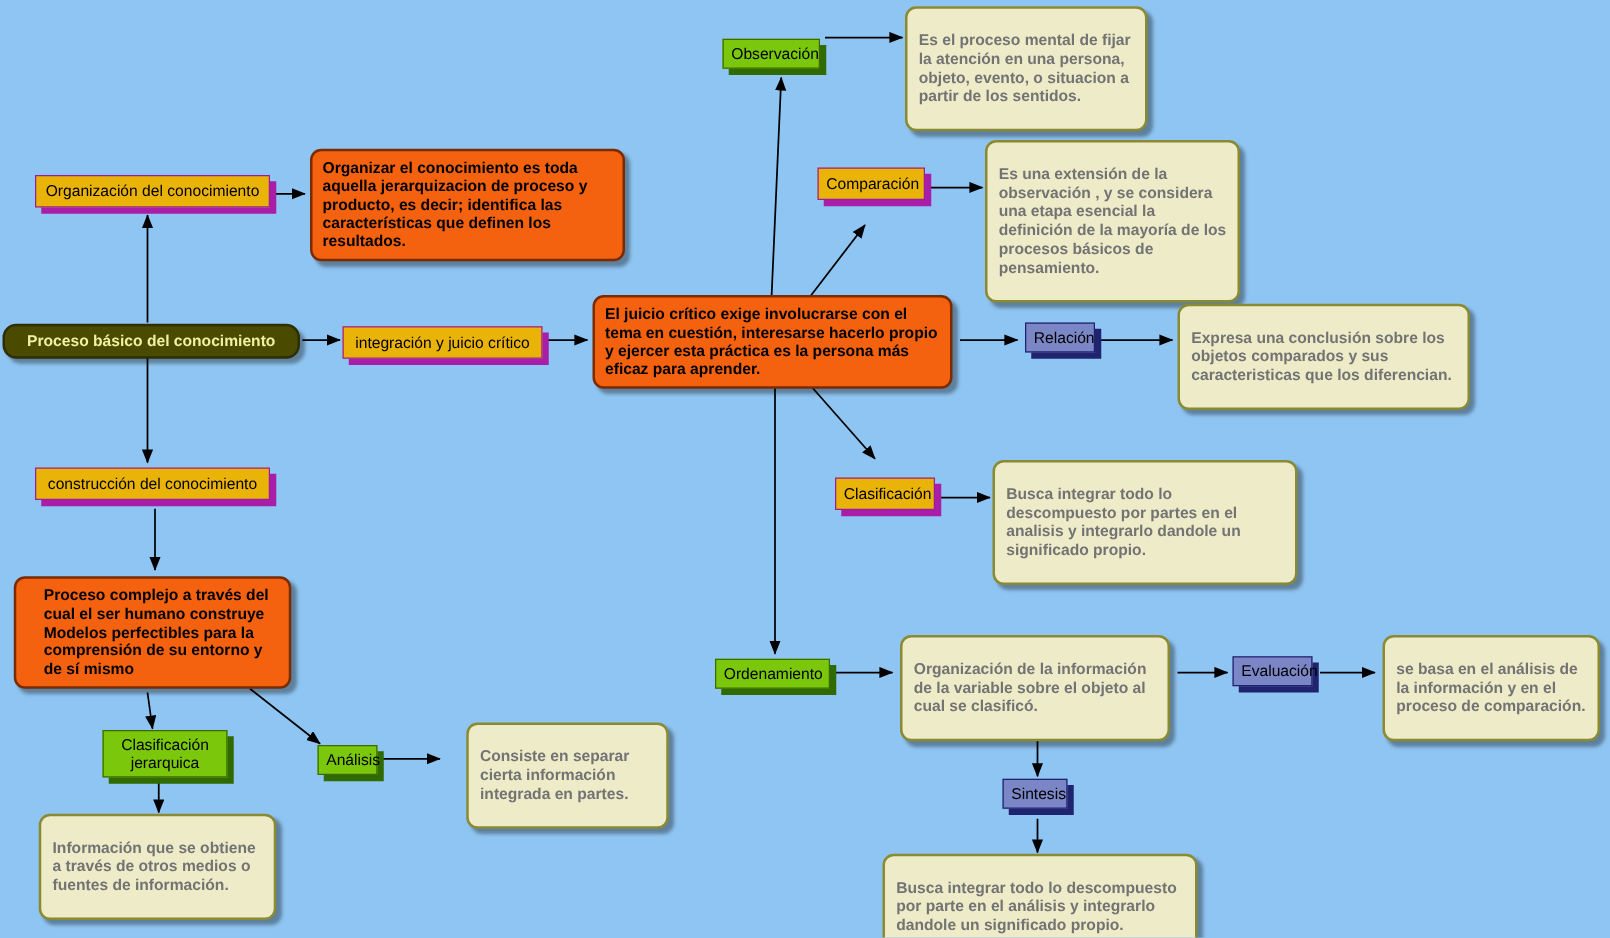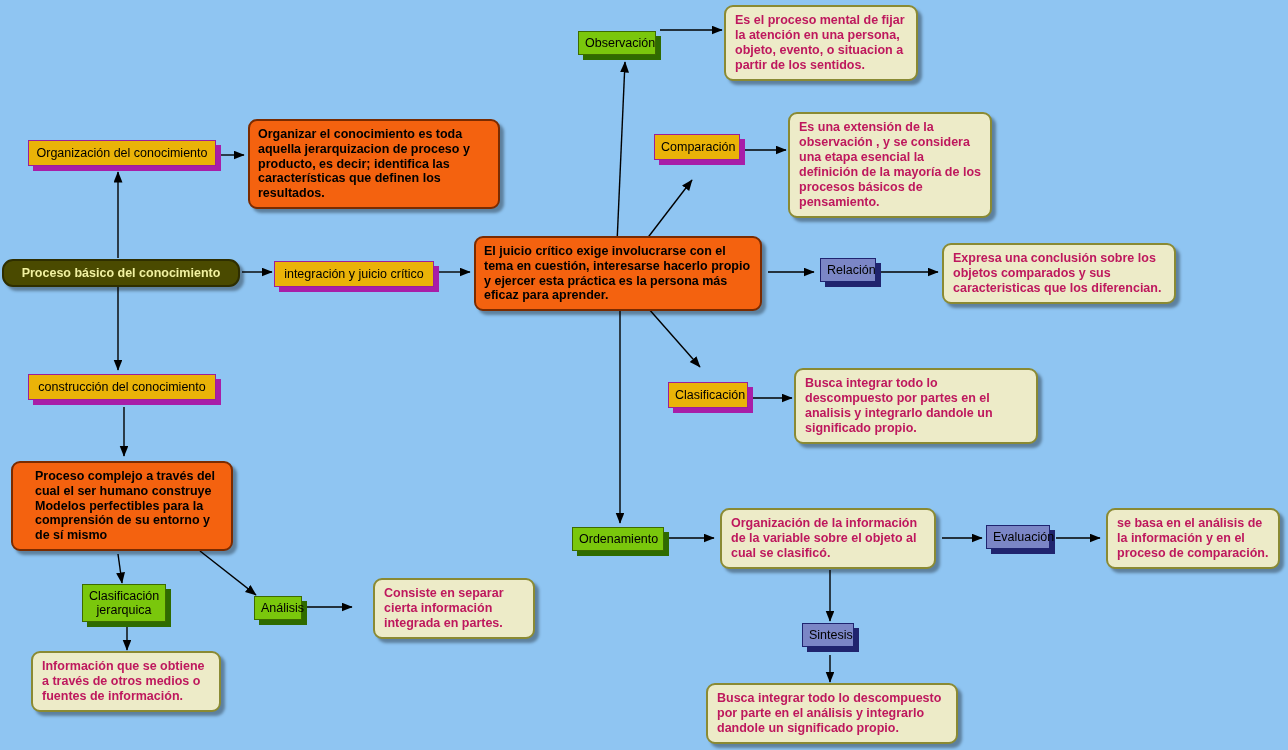--- a/index.html
+++ b/index.html
@@ -52,25 +52,25 @@
     font-weight: bold;
     line-height: 1.18;
     padding: 6px 8px;
     box-shadow: 4px 4px 3px rgba(0,0,0,0.35);
   }
   
   .cream {
     background: #edebc8;
     border: 2px solid #8a8a33;
     border-radius: 9px;
-    color: #be185d;
+    color: #737373;
     font-size: 12.5px;
     font-weight: bold;
     line-height: 1.2;
-    padding: 6px 9px;
+    padding: 18px 9px;
     box-shadow: 4px 4px 3px rgba(0,0,0,0.35);
   }
   
   .olive {
     background: #4a4a00;
     border: 2px solid #2e2e00;
     border-radius: 11px;
     color: #f1f1a0;
     font-size: 12.5px;
     font-weight: bold;
@@ -169,21 +169,21 @@
   <div class="node orange" style="left:248px; top:119px; width:252px;">Organizar el conocimiento es toda aquella jerarquizacion de proceso y producto, es decir; identifica las características que definen los resultados.</div>
 
   <div class="node vio" style="left:274px; top:261px; width:160px;">integración y juicio crítico</div>
 
   <div class="node orange" style="left:474px; top:236px; width:288px;">El juicio crítico exige involucrarse con el tema en cuestión, interesarse hacerlo propio y ejercer esta práctica es la persona más eficaz para aprender.</div>
 
   <div class="node vio" style="left:28px; top:374px; width:188px;">construcción del conocimiento</div>
 
   <div class="node orange" style="left:11px; top:461px; width:222px;padding-left:22px;">Proceso complejo a través del cual el ser humano construye Modelos perfectibles para la comprensión de su entorno y de sí mismo</div>
 
-  <div class="node green" style="left:82px; top:584px; width:84px;">Clasificación jerarquica</div>
+  <div class="node green" style="left:82px; top:584px; width:100px;">Clasificación jerarquica</div>
 
   <div class="node cream" style="left:31px; top:651px; width:190px;">Información que se obtiene a través de otros medios o fuentes de información.</div>
 
   <div class="node green" style="left:254px; top:596px; width:48px;">Análisis</div>
 
   <div class="node cream" style="left:356px; top:578px; width:162px;margin-left:17px;">Consiste en separar cierta información integrada en partes.</div>
 
   <div class="node green" style="left:578px; top:31px; width:78px;">Observación</div>
 
   <div class="node cream" style="left:724px; top:5px; width:194px;">Es el proceso mental de fijar la atención en una persona, objeto, evento, o situacion a partir de los sentidos.</div>

